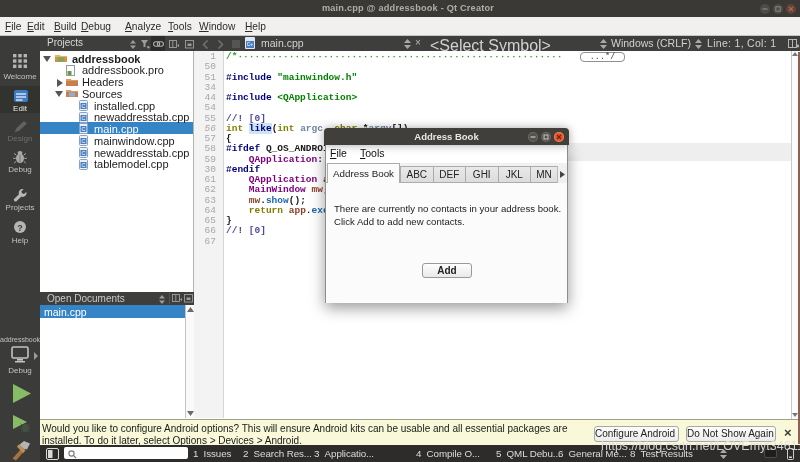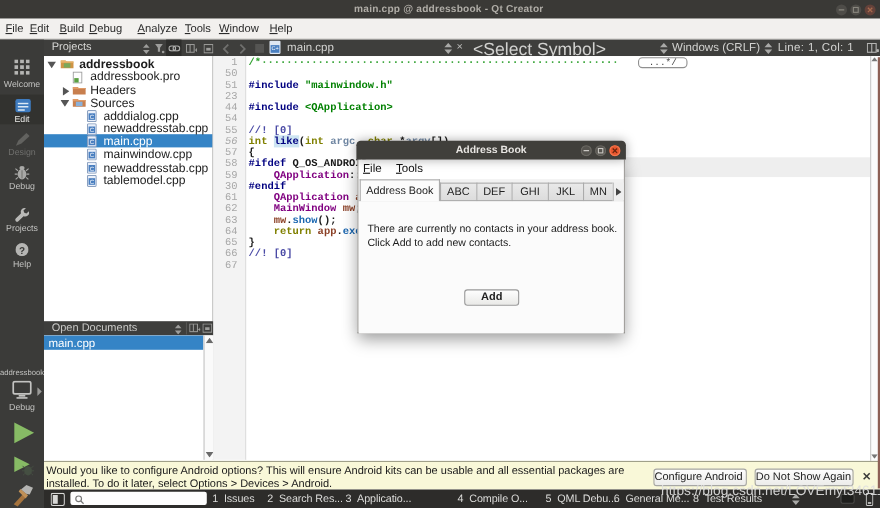--- a/index.html
+++ b/index.html
@@ -279,21 +279,21 @@
         <path d="M0 2 L0 9 L12 9 L12 3 L5.5 3 L4.5 2 Z" fill="#c87f4e"></path>
         <path d="M0 4 L12 4 L12 3 L5.5 3 L4.5 2 L0 2 Z" fill="#e09a66"></path>
         <rect x="3" y="4.5" width="6" height="4" fill="#8ab0d8"></rect>
       </svg>
     <span class="trow" style="left:42px;top:36.8px;text-align:center;">Sources</span>
     <svg class="abs" style="left:39px;top:48.7px;" width="9" height="11">
         <rect x="0.5" y="0.5" width="8" height="10" rx="1" fill="#eaf0fa" stroke="#8aa0c0"></rect>
         <rect x="1.5" y="3" width="6" height="6" fill="#4a7fc0"></rect>
         <text x="4.5" y="8" text-anchor="middle" font-size="5.5" fill="#fff" font-family="Liberation Sans">C</text>
       </svg>
-    <span class="trow" style="left:54px;top:48.5px;">adddialog.cpp</span>
+    <span class="trow" style="left:54px;top:48.5px;">installed.cpp</span>
     <svg class="abs" style="left:39px;top:60.5px;" width="9" height="11">
         <rect x="0.5" y="0.5" width="8" height="10" rx="1" fill="#eaf0fa" stroke="#8aa0c0"></rect>
         <rect x="1.5" y="3" width="6" height="6" fill="#4a7fc0"></rect>
         <text x="4.5" y="8" text-anchor="middle" font-size="5.5" fill="#fff" font-family="Liberation Sans">C</text>
       </svg>
     <span class="trow" style="left:54px;top:60.3px;">newaddresstab.cpp</span>
     <svg class="abs" style="left:39px;top:72.2px;" width="9" height="11">
         <rect x="0.5" y="0.5" width="8" height="10" rx="1" fill="#eaf0fa" stroke="#8aa0c0"></rect>
         <rect x="1.5" y="3" width="6" height="6" fill="#4a7fc0"></rect>
         <text x="4.5" y="8" text-anchor="middle" font-size="5.5" fill="#fff" font-family="Liberation Sans">C</text>
@@ -346,21 +346,21 @@
       <svg style="position:absolute;left:1px;top:106px;" width="7" height="5">
           <path d="M0 0 L7 0 L3.5 5 Z" fill="#6a6a6a"></path>
         </svg>
     </div>
   </div>
 
   <div class="abs" id="gutter">
     <span class="ln" style="top:0px;">1</span>
     <span class="ln" style="top:10.25px;">50</span>
     <span class="ln" style="top:20.5px;">51</span>
-    <span class="ln" style="top:30.75px;">23</span>
+    <span class="ln" style="top:30.75px;">34</span>
     <span class="ln" style="top:41px;">44</span>
     <span class="ln" style="top:51.25px;">54</span>
     <span class="ln" style="top:61.5px;">55</span>
     <span class="ln" style="top:71.75px;font-style:italic;">56</span>
     <span class="ln" style="top:82px;">57</span>
     <span class="ln" style="top:92.25px;">58</span>
     <span class="ln" style="top:102.5px;">59</span>
     <span class="ln" style="top:112.75px;">30</span>
     <span class="ln" style="top:123px;">61</span>
     <span class="ln" style="top:133.25px;">62</span>

